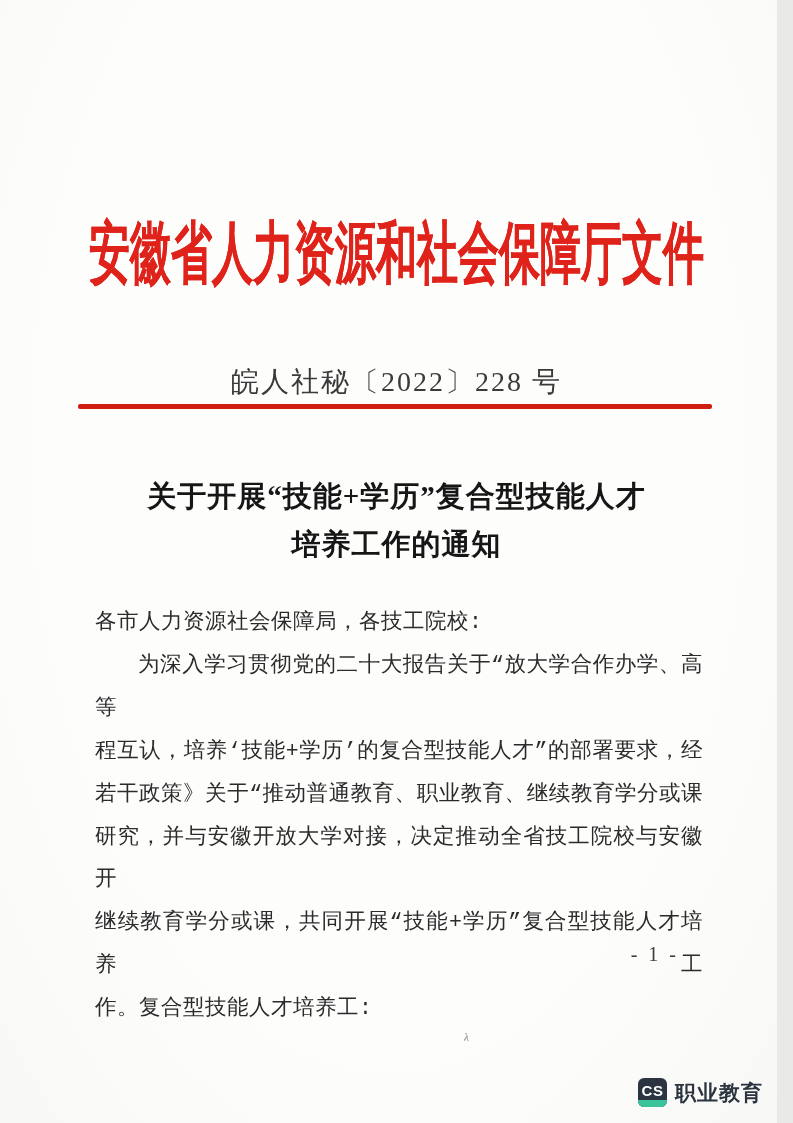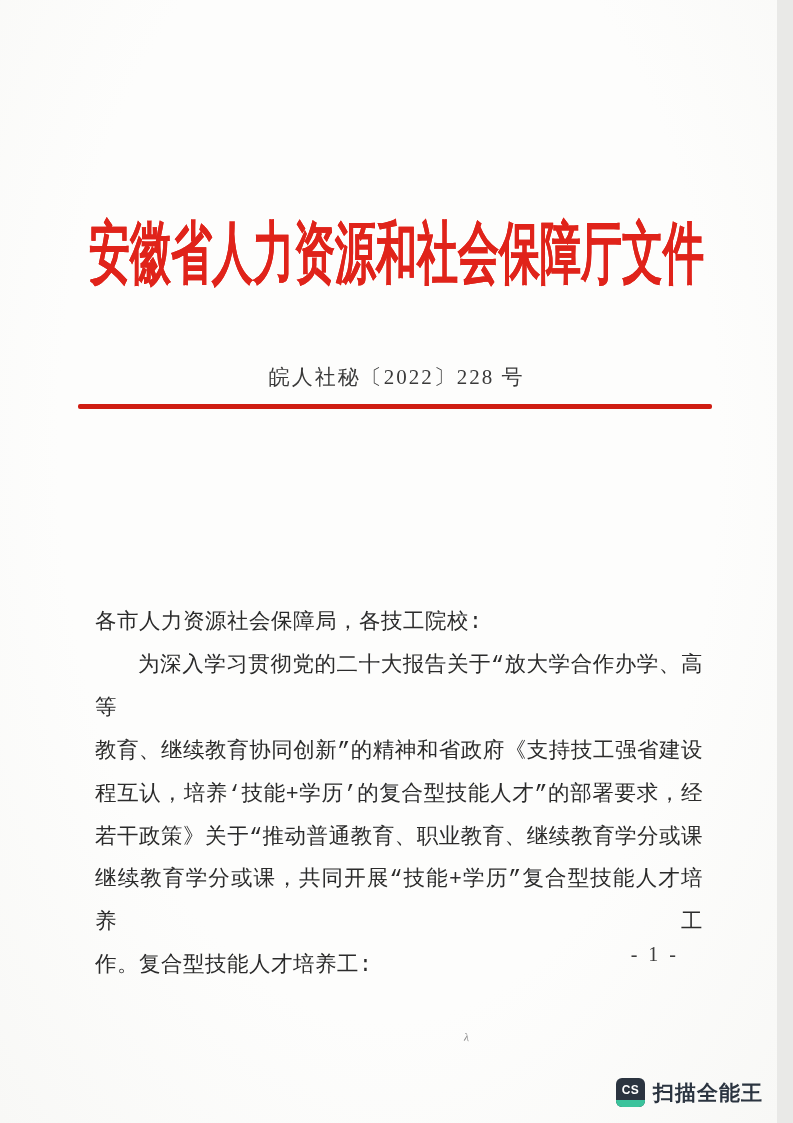--- a/index.html
+++ b/index.html
@@ -37,21 +37,21 @@
     transform:scaleY(1.65);
     transform-origin:center;
     white-space:nowrap;
     text-shadow:0 0 .5px var(--letterhead-red);
   }
   
   .doc-number{
     position:absolute;
     top:363px;left:0;width:793px;
     text-align:center;
-    font-size:21px;
+    font-size:28px;
     color:#3a3a3a;
     letter-spacing:2px;
   }
   
   .red-rule{
     position:absolute;
     top:404px;left:78px;
     width:634px;height:5px;
     background:var(--rule-red);
     border-radius:2px;
@@ -110,21 +110,21 @@
     width:29px;height:29px;
     background:var(--wm-navy);
     border-radius:6px;
     display:flex;align-items:center;justify-content:center;
     overflow:hidden;
     flex:0 0 auto;
   }
   .wm-logo .cs{
     font-family:"Liberation Sans","DejaVu Sans",sans-serif;
     font-weight:bold;
-    font-size:12px;
+    font-size:15px;
     color:#ffffff;
     line-height:1;
     margin-top:-5px;
     letter-spacing:.5px;
   }
   .wm-logo .teal{
     position:absolute;
     left:0;bottom:0;width:100%;height:7px;
     background:var(--wm-teal);
   }
@@ -144,36 +144,40 @@
 <div class="page">
 
   <div class="letterhead">
     <span>安徽省人力资源和社会保障厅文件</span>
   </div>
 
   <div class="doc-number">皖人社秘〔2022〕228 号</div>
 
   <div class="red-rule"></div>
 
+  <div class="notice-title">
+    <div>关于开展“技能+学历”复合型技能人才</div>
+    <div>培养工作的通知</div>
+  </div>
 
   <div class="body-text">
     <div class="line">各市人力资源社会保障局，各技工院校:</div>
     <div class="line fill indent">为深入学习贯彻党的二十大报告关于“放大学合作办学、高等</div>
-    <div class="line fill">教育、继续教育协同创新”的精神和省政府《支持技工强省建设</div>
     <div class="line fill">程互认，培养‘技能+学历’的复合型技能人才”的部署要求，经</div>
     <div class="line fill">若干政策》关于“推动普通教育、职业教育、继续教育学分或课</div>
+    <div class="line fill">研究，并与安徽开放大学对接，决定推动全省技工院校与安徽开</div>
     <div class="line fill">继续教育学分或课，共同开展“技能+学历”复合型技能人才培养工</div>
     <div class="line">作。复合型技能人才培养工:</div>
   </div>
 
   <div class="page-number">- 1 -</div>
 
   <div class="smudge">λ</div>
 
   <div class="watermark">
     <div class="wm-logo">
       <span class="cs">CS</span>
       <span class="teal"></span>
     </div>
-    <span class="wm-label">扫描全能王</span>
+    <span class="wm-label">职业教育</span>
   </div>
 
 </div>
 
 </body></html>

